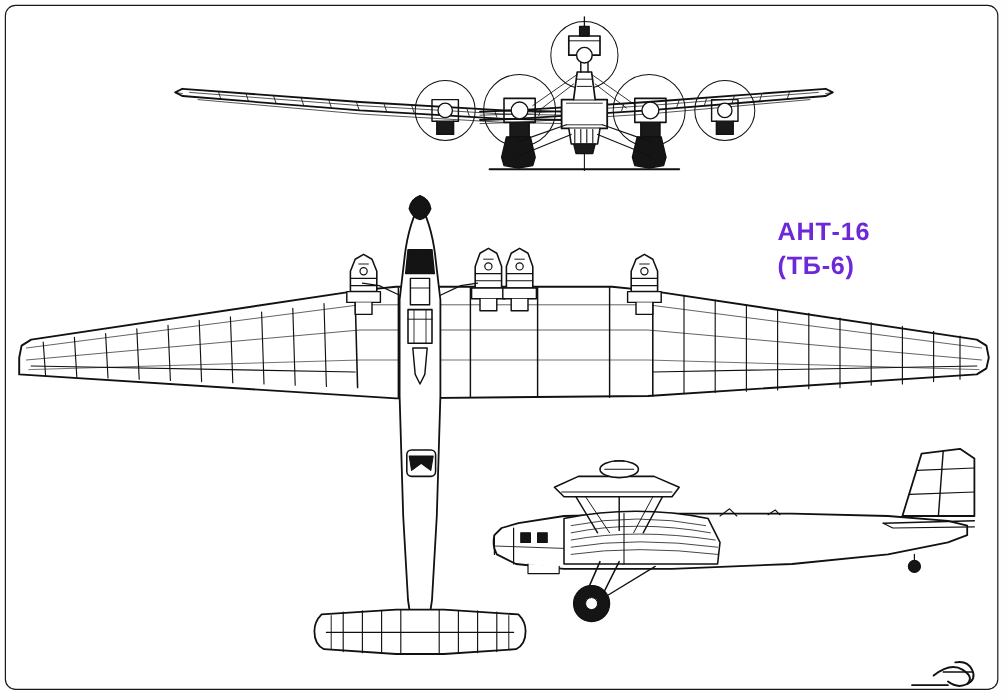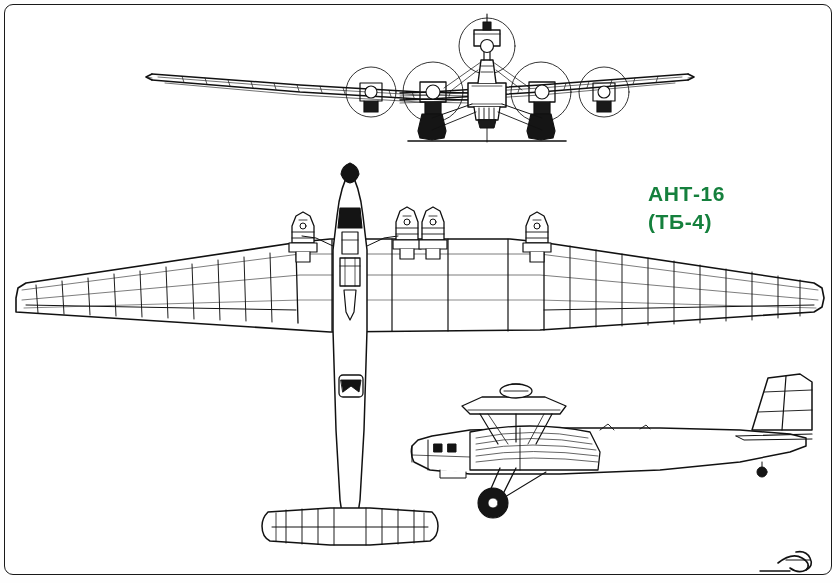--- a/index.html
+++ b/index.html
@@ -4,21 +4,21 @@
 <style>
   html,body{margin:0;padding:0;background:#ffffff;}
   body{width:840px;height:583px;overflow:hidden;
        font-family:"Liberation Sans","DejaVu Sans",sans-serif;}
   #sheet{position:relative;width:840px;height:583px;background:#fefefe;}
   #frame{position:absolute;left:4px;top:4px;width:828px;height:571px;
          border:1.6px solid #1a1a1a;border-radius:9px;box-sizing:border-box;
          background:#ffffff;}
   svg.draw{position:absolute;left:0;top:0;width:840px;height:583px;
            pointer-events:none;}
-  .label-block{position:absolute;left:648px;top:180px;color:#15803d;
+  .label-block{position:absolute;left:648px;top:180px;color:#6d28d9;
                font-size:21px;font-weight:700;letter-spacing:.6px;line-height:1.32;}
   .label-block div{white-space:nowrap;}
 </style>
 </head>
 <body>
 
 <div id="sheet">
 
   <div id="frame"></div>
 
@@ -324,16 +324,16 @@
         <path d="M796 552 Q806 550 810 558 Q814 566 806 570" stroke-width="1.6"></path>
         <path d="M786 560 L810 560" stroke-width="1.2"></path>
         <path d="M760 571 L790 571" stroke-width="1.4"></path>
       </g>
 
     </g>
   </svg>
 
   <div class="label-block">
     <div>АНТ-16</div>
-    <div>(ТБ-4)</div>
+    <div>(ТБ-6)</div>
   </div>
 
 </div>
 
 </body></html>

